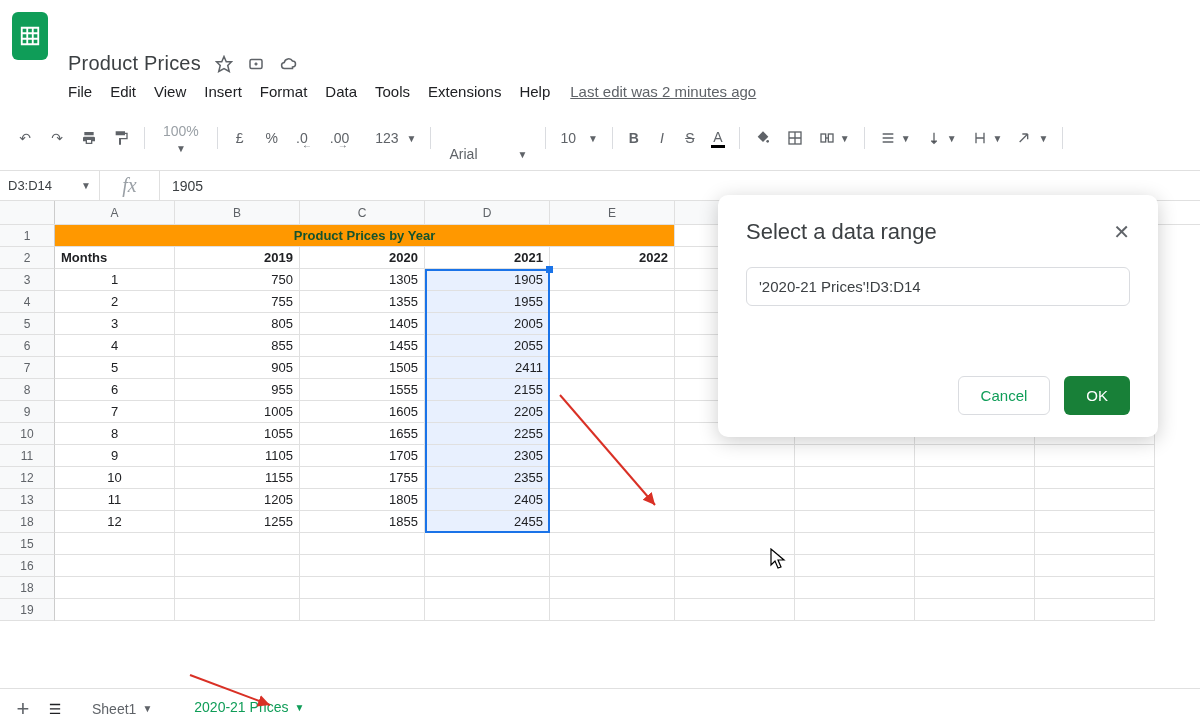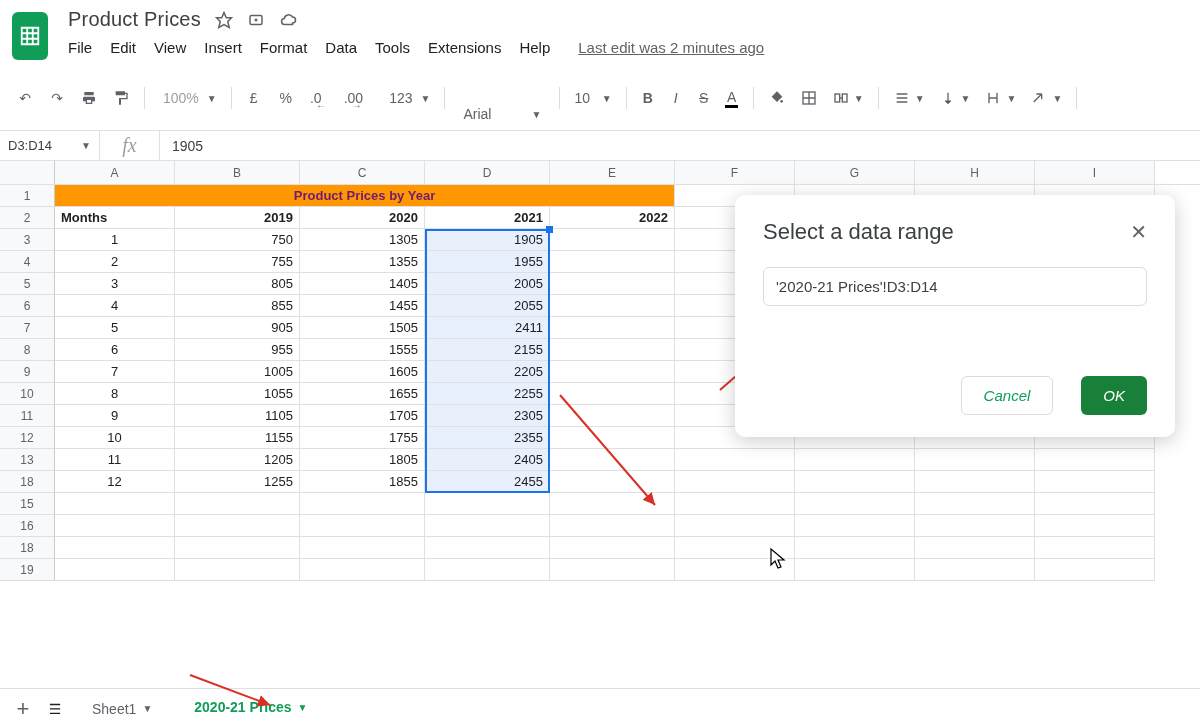--- a/index.html
+++ b/index.html
@@ -7,38 +7,38 @@
   body { position: relative; }
 
   
   .shell-header { display: flex; align-items: flex-start; padding: 8px 12px 0 12px; }
   .logo {
     width: 36px; height: 48px; background: #0f9d58; border-radius: 6px;
     display: flex; align-items: center; justify-content: center; margin-right: 20px; margin-top: 4px;
   }
   .logo svg { width: 22px; height: 22px; fill: #fff; }
   .title-block { display: flex; flex-direction: column; }
-  .title-row { display: flex; align-items: center; gap: 14px; }
+  .title-row { display: flex; align-items: center; gap: 14px; margin-top: 44px; }
   .doc-title { font-size: 20px; color: #3c4043; font-weight: 400; letter-spacing: 0.2px; }
   .title-icon { color: #5f6368; width: 18px; height: 18px; display:flex; align-items:center; justify-content:center;}
   .menubar { display: flex; gap: 18px; margin-top: 8px; font-size: 15px; color: #202124; }
   .menubar span { cursor: pointer; }
-  .last-edit { color: #5f6368; text-decoration: underline; margin-left: 10px; cursor:pointer;}
+  .last-edit { color: #5f6368; text-decoration: underline; margin-left: 2px; cursor:pointer;}
 
   
   .toolbar {
     display: flex; align-items: center; gap: 10px;
     padding: 8px 14px; border-bottom: 1px solid #e0e0e0; margin-top: 6px;
     font-size: 14px; color: #5f6368;
   }
   .tb-item { display:flex; align-items:center; gap:4px; padding:4px 2px; cursor:pointer; min-width:18px; justify-content:center;}
   .tb-sep { width:1px; height:22px; background:#dadce0; margin:0 2px;}
   .tb-icon { width:18px; height:18px; display:inline-flex; align-items:center; justify-content:center;}
   .tb-text { padding:0 4px; }
-  .muted { color:#9aa0a6; }
+  .muted { color:#9aa0a6;flex-direction:column; }
   .dropdown-caret { font-size:10px; color:#5f6368; }
   .font-box { min-width:90px; display:flex; justify-content:space-between; align-items:center; padding:0 6px;margin-top:32px;}
   .size-box { min-width:34px; text-align:center; }
 
   
   .formula-bar {
     display:flex; align-items:center; border-bottom:1px solid #e0e0e0; height:30px;
   }
   .name-box {
     width:100px; border-right:1px solid #e0e0e0; height:100%;
@@ -71,59 +71,59 @@
     display:flex; align-items:center; justify-content:center;
   }
   .cell {
     border-right:1px solid #e0e0e0; border-bottom:1px solid #e0e0e0;
     font-size:13px; padding:0 6px; display:flex; align-items:center; justify-content:flex-end;
     background:#fff;
   }
   .cell.left { justify-content:flex-start; }
   .cell.center { justify-content:center; }
   .cell.bold { font-weight:700; }
-  .orange-bg { background:#ff9800; color:#701a75;text-align:right; }
+  .orange-bg { background:#ff9800; color:#14532d;text-align:right; }
 
   
   .sel { background:#e8f0fe !important; }
   
   .sel-border {
     position:absolute; border:2px solid #1a73e8; pointer-events:none; z-index:5;
   }
   .sel-handle {
     position:absolute; width:7px; height:7px; background:#1a73e8; z-index:6; pointer-events:none;
   }
 
   
   .sheet-tabs {
     position:absolute; bottom:0; left:0; right:0; height:40px;
     border-top:1px solid #e0e0e0; display:flex; align-items:center;
     padding:0 14px; gap:14px; background:#fff; font-size:14px;
   }
   .sheet-tab {
     padding:6px 14px; color:#5f6368; cursor:pointer; display:flex; align-items:center; gap:6px;
   }
-  .sheet-tab.active { color:#0f9d58; font-weight:700; border-bottom:3px solid transparent;}
+  .sheet-tab.active { color:#0f9d58; font-weight:400; border-bottom:3px solid transparent;}
   .sheet-tab.inactive { color:#5f6368; }
   .tab-caret{font-size:10px;}
 
   
   .dialog {
-    position:absolute; top:195px; left:735px; width:440px;
+    position:absolute; top:195px; left:718px; width:440px;
     background:#fff; border-radius:10px; box-shadow:0 4px 20px rgba(0,0,0,0.2);
     padding:24px 28px 22px 28px; z-index:50;
   }
   .dialog-title-row{display:flex;justify-content:space-between;align-items:center;}
   .dialog-title { font-size:22px; color:#3c4043; font-weight:400;}
   .dialog-close{color:#5f6368;font-size:20px;cursor:pointer;}
   .dialog-input {
     width:100%; margin-top:22px; padding:10px 12px; font-size:15px;
     border:1px solid #dadce0; border-radius:6px; color:#3c4043;
   }
-  .dialog-buttons{display:flex; justify-content:flex-end; gap:28px; margin-top:70px;font-style:italic;}
+  .dialog-buttons{display:flex; justify-content:flex-end; gap:14px; margin-top:70px;}
   .btn {
     padding:10px 22px; border-radius:6px; font-size:15px; font-weight:500; cursor:pointer;
     display:flex; align-items:center;
   }
   .btn-cancel{background:#fff;border:1px solid #dadce0;color:#0f9d58;}
   .btn-ok{background:#188038;color:#fff;border:none;}
 
   
   .annotation { position:absolute; z-index:40; pointer-events:none;}
 

